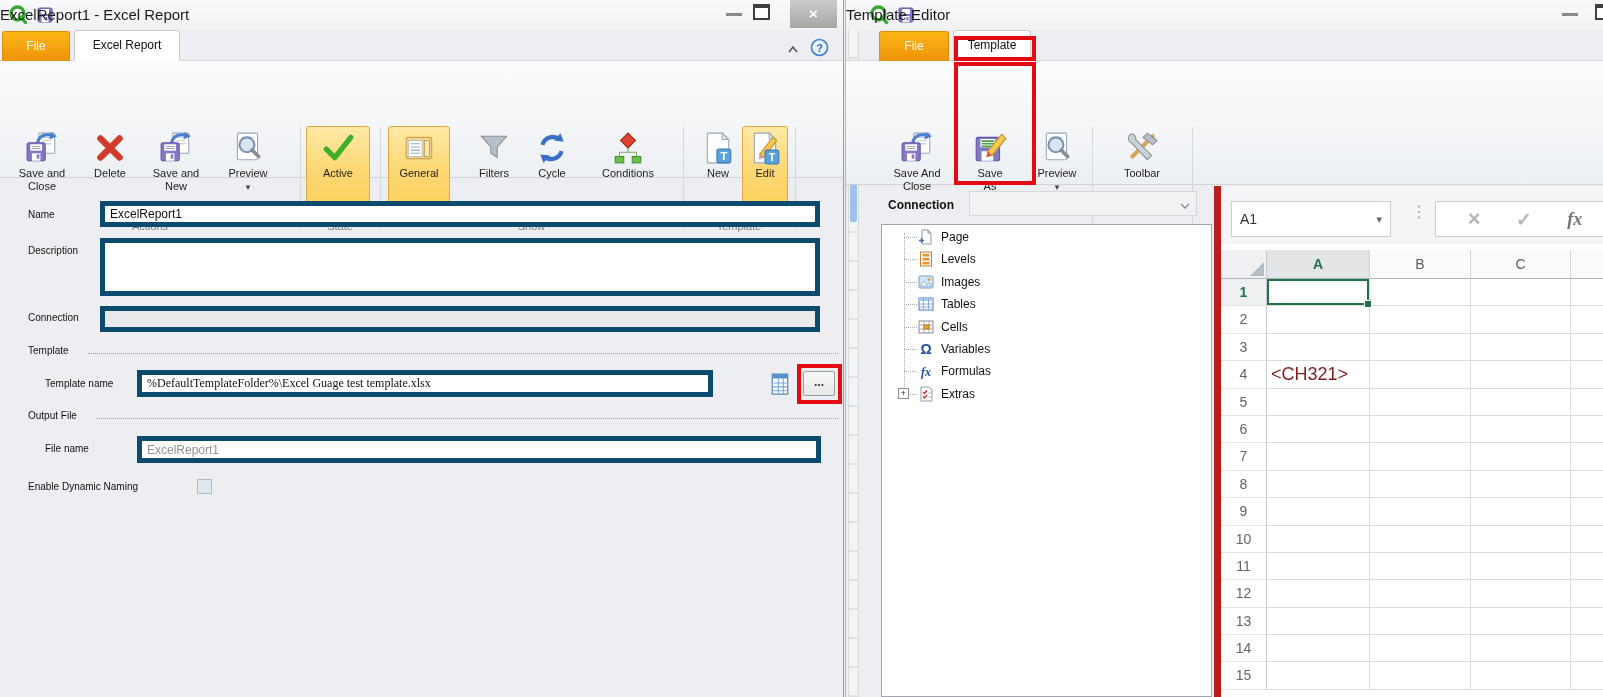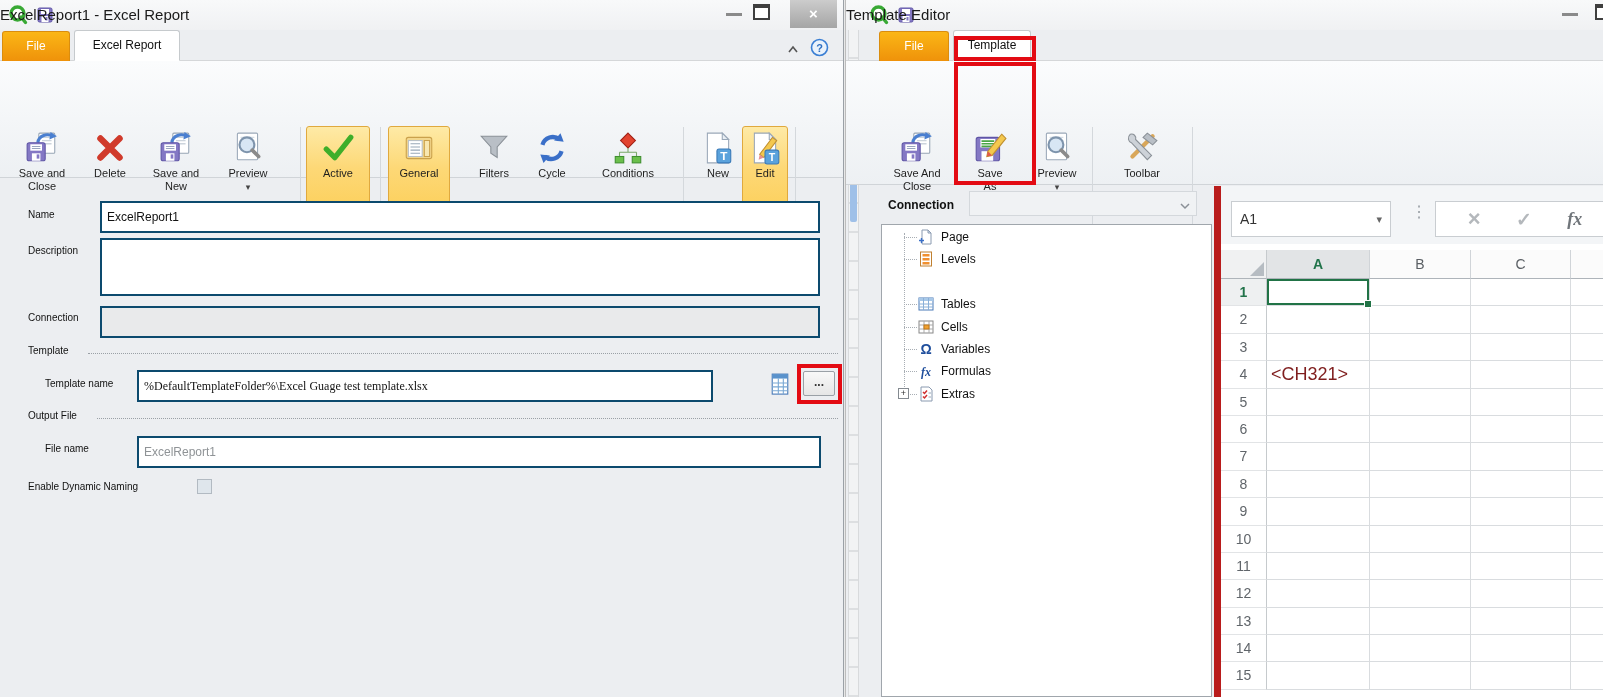--- a/index.html
+++ b/index.html
@@ -25,21 +25,21 @@
   .ric{width:34px;height:34px;margin-bottom:2px;flex:0 0 auto}
   .ric svg{width:100%;height:100%}
   .dd{font-size:9px;color:#444;margin-top:1px}
   .glabel{position:absolute;font-size:11px;color:#7b7f83;text-align:center}
   .gl-l{top:159px}.gl-r{top:166px}
   .vsep{position:absolute;top:66px;height:104px;width:1px;background:#d4d8dc}
   .chev14{position:absolute;width:14px;height:12px}
   .help19{position:absolute;width:19px;height:19px}
   
   .flabel{position:absolute;font-size:10px;color:#111}
-  .finput{position:absolute;background:#fff;border:2px solid #0c4a6e;font-size:12px;padding:14px 5px;font-family:inherit;color:#111}
+  .finput{position:absolute;background:#fff;border:5px solid #0c4a6e;font-size:12px;padding:8px 5px;font-family:inherit;color:#111}
   .finput.gray{color:#8f9396}
   .finput:disabled,.finput.dis{background:#e9eaeb;color:#777}
   .dotline{position:absolute;height:0;border-top:1px dotted #9aa0a6}
   .cbox{position:absolute;width:15px;height:15px;background:#dfe6ec;border:1px solid #b2bac2}
   .browse{position:absolute;width:32px;height:25px;background:linear-gradient(#f8f8f8,#e6e6e6);border:1px solid #9aa0a6;border-radius:2px;font-size:12px;font-weight:bold;color:#333;text-align:center;line-height:21px}
   .fieldicon{position:absolute;width:20px;height:21px;z-index:2}
   .redbox{position:absolute;border:4px solid #e30b13;z-index:50}
   
   .scrollstrip{position:absolute;left:2px;top:30px;bottom:0;width:11px;background:repeating-linear-gradient(#f2f3f4 0 27px,#dddfe1 27px 29px);border-left:1px solid #d8dadc;border-right:1px solid #d8dadc}
   .sthumb{position:absolute;left:1px;right:1px;top:152px;height:40px;background:#9fc0e8;border-radius:2px}
@@ -391,20 +391,28 @@
       </div>
       <div class="titem" style="top:24px">
         <span class="ticon"><svg viewBox="0 0 16 16">
               <rect x="2.5" y="1" width="11" height="14" fill="#fff" stroke="#c08030"></rect>
               <rect x="4.5" y="3" width="7" height="2.5" fill="#f09030"></rect>
               <rect x="4.5" y="7" width="7" height="2.5" fill="#f09030"></rect>
               <rect x="4.5" y="11" width="7" height="2.5" fill="#f09030"></rect>
             </svg></span>
         <span>Levels</span>
       </div>
+      <div class="titem" style="top:47px">
+        <span class="ticon"><svg viewBox="0 0 16 16">
+              <rect x="1" y="2" width="14" height="12" rx="1" fill="#cfe4f7" stroke="#7aa0c4"></rect>
+              <path d="M2 12 l4-5 3 4 2-2 3 3z" fill="#fff" stroke="#7aa0c4" stroke-width="0.8"></path>
+              <circle cx="11" cy="5.5" r="1.5" fill="#f0a030"></circle>
+            </svg></span>
+        <span>Images</span>
+      </div>
       <div class="titem" style="top:69px">
         <span class="ticon"><svg viewBox="0 0 16 16">
               <rect x="1" y="2" width="14" height="12" fill="#fff" stroke="#4a7ab8"></rect>
               <rect x="1" y="2" width="14" height="3" fill="#a8c8e8"></rect>
               <path d="M1 8h14M1 11h14M5.5 2v12M10.5 2v12" stroke="#8ab0d8"></path>
             </svg></span>
         <span>Tables</span>
       </div>
       <div class="titem" style="top:92px">
         <span class="ticon"><svg viewBox="0 0 16 16">

